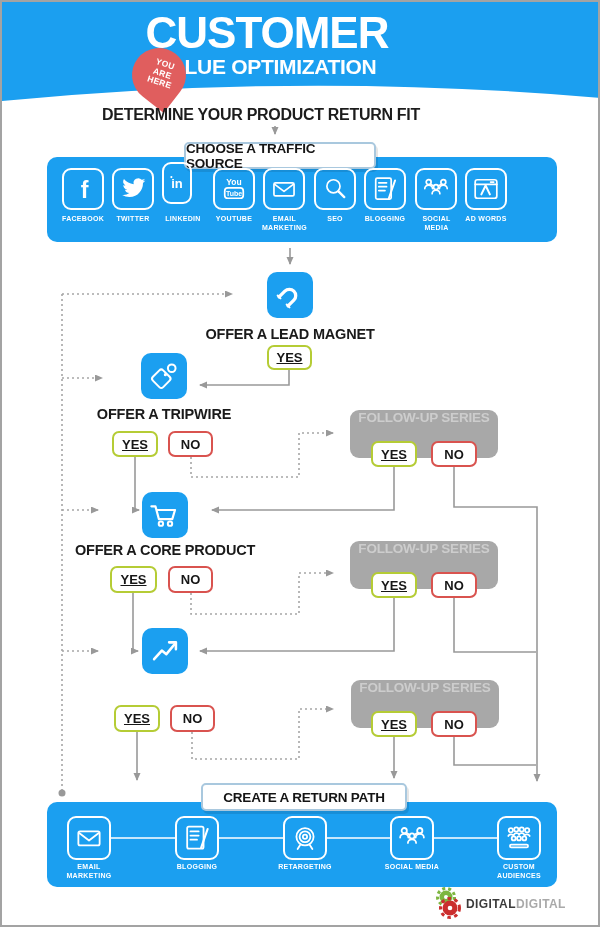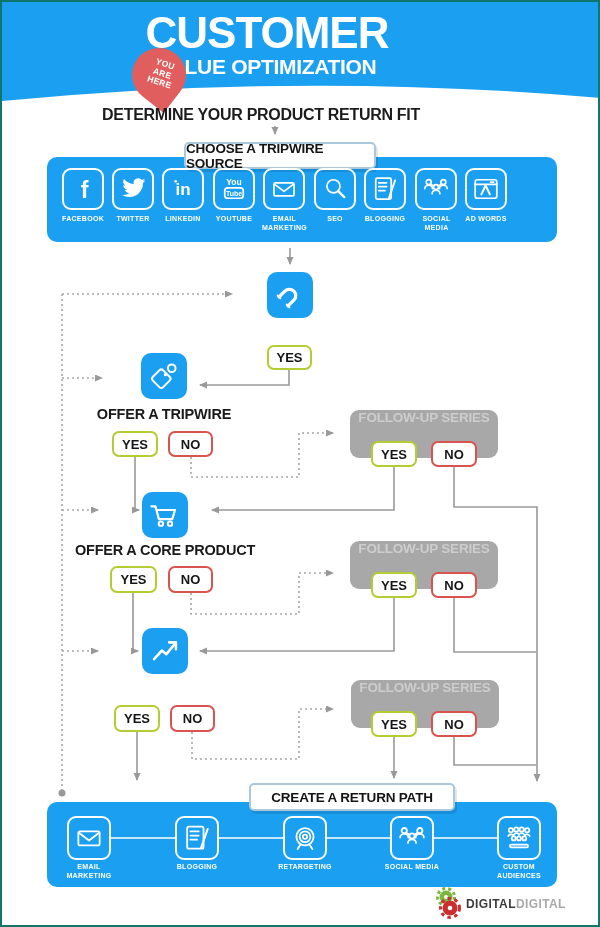--- a/index.html
+++ b/index.html
@@ -1,36 +1,36 @@
 <!DOCTYPE html>
 <html><head>
 <meta charset="utf-8">
 <style>
   html,body{margin:0;padding:0;background:#e8e8e8;}
-  #page{position:relative;width:600px;height:927px;background:#fff;border:2px solid #0f766e;
+  #page{position:relative;width:600px;height:927px;background:#fff;border:2px solid #a3a3a3;
     box-sizing:border-box;font-family:"Liberation Sans",sans-serif;font-weight:700;overflow:hidden;}
   .abs{position:absolute;}
   .ctr{text-align:center;}
   
   .hdr-title{color:#fff;font-size:44px;letter-spacing:-1px;}
   .hdr-sub{color:#fff;font-size:21px;letter-spacing:-0.3px;}
   .tagline{color:#1c1c1c;font-size:16px;letter-spacing:-0.3px;}
   .pin{width:54px;height:54px;background:#e05e5e;border-radius:50% 50% 0 50%;transform:rotate(38deg);}
   .pin-txt{width:100%;padding-top:10px;transform:rotate(-20deg);color:#fff;font-size:8.5px;line-height:9.5px;text-align:center;letter-spacing:.3px;}
   
   .bluebar{background:#1b9ff0;border-radius:10px;}
   .title-box{background:#fff;border:2px solid #a9c8de;border-radius:5px;box-shadow:2px 3px 0 rgba(0,0,0,.10);
     color:#141414;font-size:13.5px;display:flex;align-items:center;justify-content:center;letter-spacing:-0.2px;}
   .tile{border:2px solid #fff;border-radius:9px;display:flex;align-items:center;justify-content:center;box-sizing:border-box;}
   .bar-lbl{color:#fff;font-size:7px;line-height:8.5px;letter-spacing:.3px;text-align:center;}
   
   .otile{background:#1b9ff0;border-radius:10px;display:flex;align-items:center;justify-content:center;}
   .offer-lbl{color:#1a1a1a;font-size:14.5px;letter-spacing:-0.2px;}
   .yn{background:#fff;border-radius:7px;color:#161616;font-size:13px;display:flex;align-items:center;justify-content:center;box-sizing:border-box;}
-  .yes{border:2.5px solid #b5cc35;}
+  .yes{border:2.5px solid #b5cc35;text-decoration:underline;}
   .no{border:2.5px solid #d9534f;}
   .fu-box{background:#a8a8a8;border-radius:9px;color:#cdcdcd;font-size:13.5px;text-align:center;box-sizing:border-box;letter-spacing:-0.2px;}
   
   svg.wic .st{stroke:#fff;stroke-width:2.2;fill:none;stroke-linecap:round;stroke-linejoin:round;}
   svg.wic text{fill:#fff;font-family:"Liberation Sans",sans-serif;font-weight:700;}
   .brand-b{color:#3b3b3b;font-size:12px;letter-spacing:.4px;}
   .brand-l{color:#a9a9a9;}
 </style>
 </head>
 <body>
@@ -78,33 +78,33 @@
       <path d="M60,508 H96" marker-end="url(#ah)"></path>
       <path d="M60,649 H96" marker-end="url(#ah)"></path>
       <path d="M189,455 V475 H297 V431 H331" marker-end="url(#ah)"></path>
       <path d="M189,591 V612 H297 V571 H331" marker-end="url(#ah)"></path>
       <path d="M190,730 V757 H297 V707 H331" marker-end="url(#ah)"></path>
     </g>
     <circle cx="60" cy="791" r="3.5" fill="#999"></circle>
   </svg>
 
   <div class="abs bluebar" style="left:45px;top:155px;width:510px;height:85px;"></div>
-  <div class="abs title-box" style="left:182px;top:140px;width:188px;height:23px;">CHOOSE A TRIPWIRE SOURCE</div>
+  <div class="abs title-box" style="left:182px;top:140px;width:188px;height:23px;">CHOOSE A TRAFFIC SOURCE</div>
 
   <div class="abs tile" style="left:60px;top:166px;width:42px;height:42px;">
     <svg class="wic" width="34" height="34" viewBox="0 0 44 44">
         <text x="24" y="33" text-anchor="middle" font-size="30">f</text>
       </svg>
   </div>
   <div class="abs tile" style="left:110px;top:166px;width:42px;height:42px;">
     <svg class="wic" width="34" height="34" viewBox="0 0 44 44">
         <path fill="#fff" d="M38 11c-1.1.5-2.3.9-3.5 1a6.1 6.1 0 0 0 2.7-3.4c-1.2.7-2.5 1.2-3.9 1.5a6.1 6.1 0 0 0-10.4 5.6A17.4 17.4 0 0 1 10.3 9.2a6.1 6.1 0 0 0 1.9 8.2c-1 0-1.9-.3-2.7-.7v.1a6.1 6.1 0 0 0 4.9 6a6.2 6.2 0 0 1-2.8.1a6.1 6.1 0 0 0 5.7 4.2A12.3 12.3 0 0 1 8 29.7a17.3 17.3 0 0 0 9.4 2.8c11.3 0 17.5-9.4 17.5-17.5v-.8A12.5 12.5 0 0 0 38 11z"></path>
       </svg>
   </div>
-  <div class="abs tile" style="left:160px;top:166px;width:42px;height:42px;">
+  <div class="abs tile" style="left:160px;top:160px;width:30px;height:42px;">
     <svg class="wic" width="34" height="34" viewBox="0 0 44 44">
         <text x="22" y="30" text-anchor="middle" font-size="22">in</text>
         <circle cx="12.5" cy="12" r="1.8" fill="#fff"></circle>
       </svg>
   </div>
   <div class="abs tile" style="left:211px;top:166px;width:42px;height:42px;">
     <svg class="wic" width="34" height="34" viewBox="0 0 44 44">
         <text x="22" y="17" text-anchor="middle" font-size="11">You</text>
         <rect class="st" x="10" y="20.5" width="24" height="13.5" rx="4"></rect>
         <text x="22" y="31" text-anchor="middle" font-size="9">Tube</text>
@@ -157,20 +157,21 @@
   <div class="abs bar-lbl" style="left:452px;top:213px;width:64px;">AD WORDS</div>
 
   <div class="abs otile" style="left:265px;top:270px;width:46px;height:46px;">
     <svg class="wic" width="40" height="40" viewBox="0 0 44 44">
         <g transform="rotate(225 22 22)">
           <path class="st" style="stroke-width:3.6" d="M15,12 V21 a7,7 0 0 0 14,0 V12"></path>
           <path class="st" d="M12.8,12 H17.2 M26.8,12 H31.2"></path>
         </g>
       </svg>
   </div>
+  <div class="abs ctr offer-lbl" style="left:138px;top:324px;width:300px;">OFFER A LEAD MAGNET</div>
   <div class="abs yn yes" style="left:265px;top:343px;width:45px;height:25px;">YES</div>
 
   <div class="abs otile" style="left:139px;top:351px;width:46px;height:46px;">
     <svg class="wic" width="40" height="40" viewBox="0 0 44 44">
         <rect class="st" x="11" y="17" width="16" height="16" rx="3" transform="rotate(-45 19 25)"></rect>
         <circle cx="23.5" cy="20.5" r="1.7" fill="#fff"></circle>
         <circle class="st" cx="30.5" cy="13.5" r="4.2"></circle>
       </svg>
   </div>
   <div class="abs ctr offer-lbl" style="left:12px;top:404px;width:300px;">OFFER A TRIPWIRE</div>
@@ -203,21 +204,21 @@
       </svg>
   </div>
   <div class="abs yn yes" style="left:112px;top:703px;width:46px;height:27px;">YES</div>
   <div class="abs yn no" style="left:168px;top:703px;width:45px;height:27px;">NO</div>
 
   <div class="abs fu-box" style="left:349px;top:678px;width:148px;height:48px;">FOLLOW-UP SERIES</div>
   <div class="abs yn yes" style="left:369px;top:709px;width:46px;height:26px;">YES</div>
   <div class="abs yn no" style="left:429px;top:709px;width:46px;height:26px;">NO</div>
 
   <div class="abs bluebar" style="left:45px;top:800px;width:510px;height:85px;"></div>
-  <div class="abs title-box" style="left:199px;top:781px;width:202px;height:24px;margin-left:48px;">CREATE A RETURN PATH</div>
+  <div class="abs title-box" style="left:199px;top:781px;width:202px;height:24px;">CREATE A RETURN PATH</div>
 
   <svg class="abs" style="left:0;top:0;" width="600" height="927">
     <g stroke="#fff" stroke-width="1.6">
         <path d="M109,836 H173 M217,836 H281 M325,836 H388 M432,836 H495"></path>
       </g>
   </svg>
 
   <div class="abs tile" style="left:65px;top:814px;width:44px;height:44px;">
     <svg class="wic" width="36" height="36" viewBox="0 0 44 44">
         <rect class="st" x="9" y="14" width="26" height="17" rx="2"></rect>

